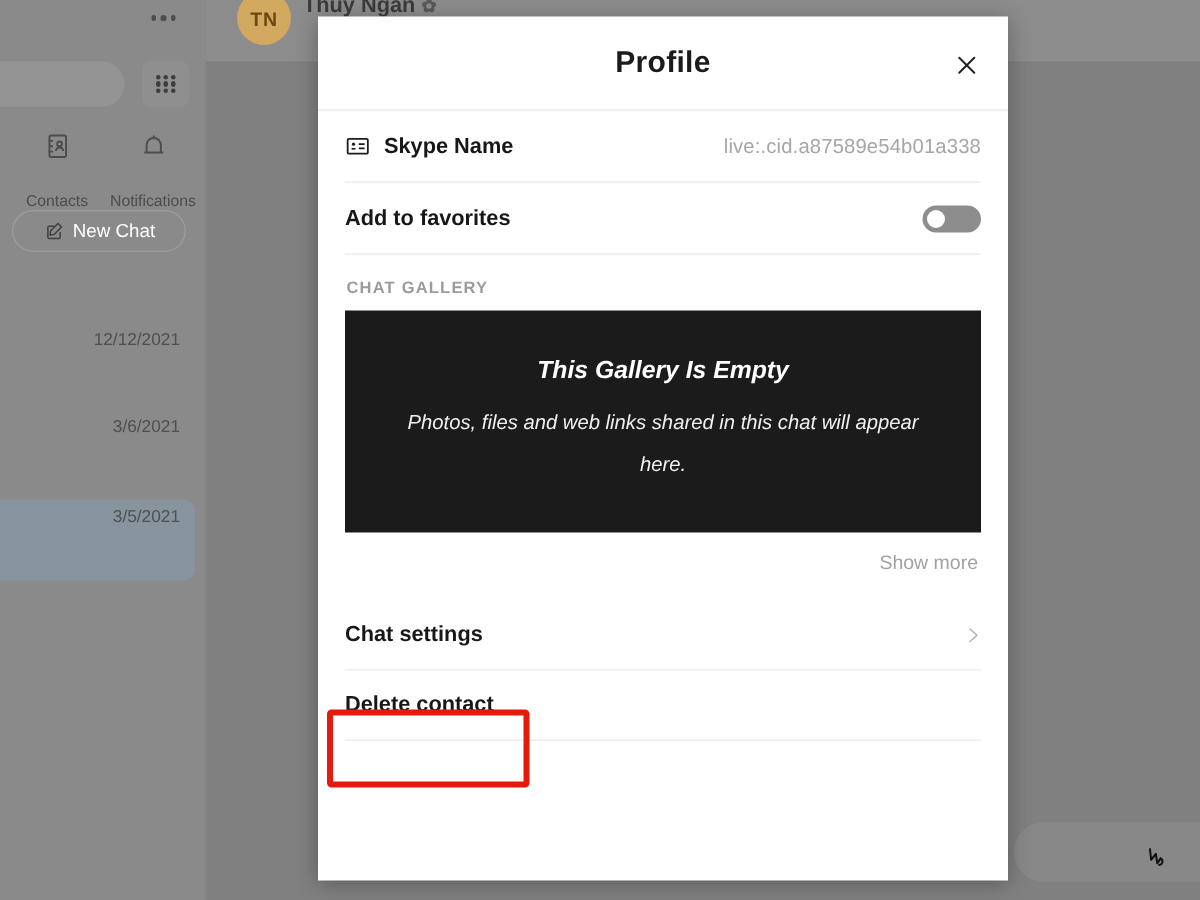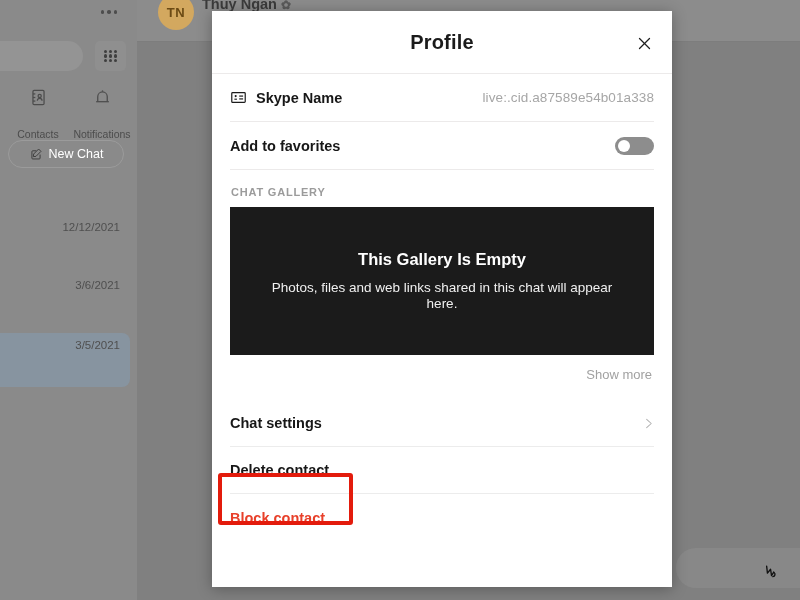--- a/index.html
+++ b/index.html
@@ -236,29 +236,30 @@
   }
 
   .gallery {
     height: 148px;
     background: #1b1b1b;
     display: flex; flex-direction: column;
     align-items: center; justify-content: center;
     text-align: center;
     padding: 0 34px;
     color: #ffffff;
+    font-style: italic;
   }
   .gallery-title {
     font-size: 16.5px;
     font-weight: bold;
     margin-bottom: 11px;
   }
   .gallery-sub {
     font-size: 13.5px;
-    line-height: 16px;
+    line-height: 28px;
     color: #f0f0f0;
   }
 
   .show-more-wrap {
     display: flex; justify-content: flex-end;
     padding: 12px 2px 0 0;
   }
   .show-more {
     font-size: 13px;
     color: #a1a1a1;
@@ -448,22 +449,19 @@
           <svg viewBox="0 0 24 24" fill="none" stroke="#b0b0b0" stroke-width="2.2" stroke-linecap="round" stroke-linejoin="round">
             <polyline points="8,3 18,12 8,21"></polyline>
           </svg>
         </span>
       </div>
 
       <div class="list-row">
         <span class="txt">Delete contact</span>
       </div>
 
-      <div class="list-row last">
-        <span class="txt" style="color: rgb(232, 64, 42);">Block contact</span>
-      </div>
 
     </div>
   </div>
 
   <div class="annot-box" style="border-color: rgb(227, 27, 12);"></div>
 
 </div>
 
 </body></html>

